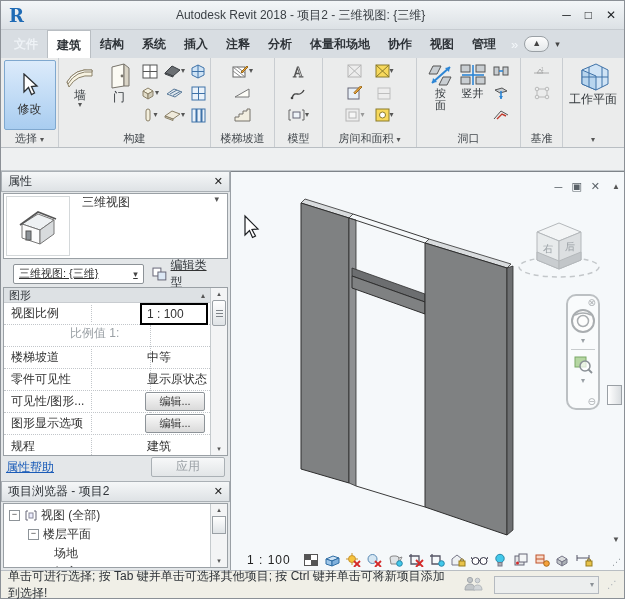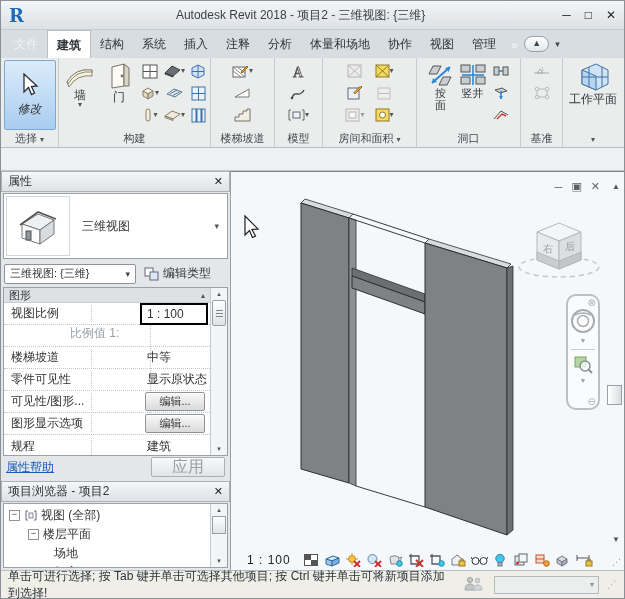--- a/index.html
+++ b/index.html
@@ -5,72 +5,72 @@
   html,body{margin:0;padding:0;}
   body{width:625px;height:599px;overflow:hidden;font-family:"Liberation Sans","DejaVu Sans",sans-serif;font-size:12px;color:#333;background:#eef1f3;}
   .app{width:625px;height:599px;display:flex;flex-direction:column;box-sizing:border-box;border:1px solid #8b9096;background:#e9ecee;}
   
   .titlebar{height:28px;flex:0 0 28px;background:linear-gradient(#f3f6f8,#dce1e5);display:flex;align-items:center;padding:0 8px;border-bottom:1px solid #c6cbd0;}
   .logo{color:#1f6bb5;font-weight:bold;font-size:18px;width:30px;font-family:"DejaVu Serif",serif;}
   .title{flex:1;text-align:center;color:#3a3f44;font-size:12px;}
   .winctl{display:flex;gap:14px;color:#1b1e21;font-size:12px;font-weight:bold;}
   
   .tabbar{height:28px;flex:0 0 28px;background:#d8dde2;display:flex;align-items:stretch;padding-left:4px;}
-  .tab{padding:6px 9px 0 9px;color:#2e3338;white-space:nowrap;}
+  .tab{padding:6px 9px 0 9px;color:#2e3338;white-space:nowrap;font-weight:bold;}
   .tab.file{color:#eef2f6;}
   .tab.active{background:#fff;font-weight:bold;border:1px solid #b9bec3;border-bottom:none;}
   .tab-extra{display:flex;align-items:center;gap:6px;padding-left:6px;}
   .chevrons{color:#f4f8fb;font-size:13px;}
   .ribtoggle{border:1px solid #9aa0a5;border-radius:8px;background:linear-gradient(#fdfdfd,#e4e8ea);padding:0 7px;font-size:9px;color:#444;height:14px;line-height:13px;}
   .ribtoggle-caret{font-size:9px;color:#444;}
   
   .ribbon{height:89px;flex:0 0 89px;background:#ebecec;border-bottom:1px solid #b9bec3;display:flex;}
   .panel{display:flex;flex-direction:column;border-right:1px solid #c9cdd1;box-sizing:border-box;}
   .panel-body{flex:1;display:flex;align-items:flex-start;padding:2px 2px 0 2px;}
   .panel-label{height:16px;font-size:11px;color:#43484d;text-align:center;line-height:15px;white-space:nowrap;}
   .bigbtn{display:flex;flex-direction:column;align-items:center;justify-content:flex-start;font-size:12px;color:#33383c;padding-top:2px;}
   .bigbtn .cap{margin-top:1px;line-height:13px;}
   .caret{font-size:8px;color:#555;line-height:6px;}
-  .modify-btn{width:50px;height:68px;background:linear-gradient(#dcebfb,#a9cdf0);border:1px solid #7fa8cf;border-radius:2px;display:flex;flex-direction:column;align-items:center;justify-content:center;gap:4px;font-style:italic;}
+  .modify-btn{width:50px;height:68px;background:linear-gradient(#dcebfb,#a9cdf0);border:1px solid #7fa8cf;border-radius:2px;display:flex;flex-direction:column;align-items:center;justify-content:center;gap:4px;}
   .icon-col{display:flex;flex-direction:column;justify-content:flex-start;}
   .sicon{height:22px;display:flex;align-items:center;justify-content:center;padding:0 1px;}
   .gray{filter:grayscale(1) opacity(.55);}
   .opening-btn{width:26px;display:flex;flex-direction:column;align-items:center;font-size:11px;line-height:12px;color:#33383c;padding-top:3px;}
   
   .optionsbar{height:22px;flex:0 0 22px;background:#eef0f1;border-bottom:1px solid #c2c7cb;}
   
   .main{flex:1;display:flex;min-height:0;}
   .left{width:230px;flex:0 0 230px;display:flex;flex-direction:column;background:#e4e7e9;border-right:1px solid #9aa0a5;box-sizing:border-box;}
   .dockhead{height:21px;flex:0 0 21px;background:linear-gradient(#f5f7f8,#dee2e5);border:1px solid #aab0b5;display:flex;align-items:center;padding:0 6px;box-sizing:border-box;font-size:12px;color:#2e3338;}
   .dockhead .x{margin-left:auto;font-weight:bold;font-size:11px;color:#222;}
-  .typebox{height:66px;flex:0 0 66px;background:#fff;border:1px solid #9aa0a5;margin:1px 2px;display:flex;align-items:center;box-sizing:border-box;}
+  .typebox{height:66px;flex:0 0 66px;background:#fff;border:1px solid #9aa0a5;margin:1px 2px;display:flex;align-items:flex-start;box-sizing:border-box;}
   .typebox .thumb{width:62px;height:58px;margin:2px;border:1px solid #d4d8da;display:flex;align-items:center;justify-content:center;}
   .typebox .tname{flex:1;padding-left:10px;font-size:12px;}
   .typebox .tcaret{margin-right:8px;font-size:9px;color:#555;}
-  .selrow{height:27px;flex:0 0 27px;display:flex;align-items:center;padding:0 3px;}
+  .selrow{height:27px;flex:0 0 27px;display:flex;align-items:center;padding:0 12px;text-decoration:underline;}
   .combo{width:132px;height:20px;background:#fff;border:1px solid #8d9398;border-radius:2px;display:flex;align-items:center;padding:0 5px;box-sizing:border-box;font-size:11px;}
   .combo .ccaret{margin-left:auto;font-size:9px;color:#444;}
   .edittype{display:flex;align-items:center;gap:4px;margin-left:8px;font-size:12px;color:#2e3338;}
   .proptable{flex:0 0 169px;height:169px;margin:0 2px;background:#fff;border:1px solid #9aa0a5;display:flex;overflow:hidden;box-sizing:border-box;}
   .ptleft{flex:1;min-width:0;}
   .psection{height:14px;background:#dde1e4;font-size:11px;display:flex;align-items:center;padding:0 5px;color:#2e3338;border-bottom:1px solid #c8ccd0;}
   .psection .schev{margin-left:auto;font-size:8px;color:#555;}
   .prow{height:22px;display:flex;border-bottom:1px dotted #c2c6ca;font-size:12px;box-sizing:border-box;align-items:center;gap:48px;}
   .prow .pl{width:88px;flex:0 0 88px;padding-left:7px;border-right:1px dotted #c2c6ca;white-space:nowrap;overflow:hidden;box-sizing:border-box;}
   .prow .pv{flex:1;padding-left:7px;white-space:nowrap;overflow:hidden;}
   .prow.selected .pv{border:2px solid #000;margin:0 2px 0 0;padding:0 0 0 5px;height:18px;line-height:18px;font-size:12px;}
   .prow.disabled{color:#9aa0a5;flex-direction:column;}
   .editbtn{flex:1;margin:0 5px;background:linear-gradient(#f9f9f9,#dadada);border:1px solid #8d9398;border-radius:2px;text-align:center;font-size:11px;height:17px;line-height:16px;box-shadow:0 1px 0 #fff inset;}
   .ptscroll{width:17px;flex:0 0 17px;border-left:1px solid #c5cacd;background:#f3f4f5;display:flex;flex-direction:column;align-items:center;font-size:7px;color:#555;padding:2px 0;box-sizing:border-box;}
   .sthumb{width:12px;height:24px;border:1px solid #9aa0a5;border-radius:2px;background:linear-gradient(#ffffff,#dfe3e6);margin:2px 0;display:flex;flex-direction:column;justify-content:center;gap:2px;align-items:center;}
   .sthumb i{display:block;width:7px;border-top:1px solid #7e8489;}
   .ptscroll .dn{margin-top:auto;}
   .propfoot{height:22px;flex:0 0 22px;display:flex;align-items:center;padding:0 5px;}
   .helplink{color:#1b5cb8;text-decoration:underline;font-size:12px;}
-  .applybtn{margin-left:auto;width:72px;height:18px;border:1px solid #aab0b5;background:linear-gradient(#f7f8f9,#e2e5e7);color:#9aa0a5;text-align:center;font-size:16px;line-height:17px;border-radius:2px;}
+  .applybtn{margin-left:auto;width:72px;height:18px;border:1px solid #aab0b5;background:linear-gradient(#f7f8f9,#e2e5e7);color:#9aa0a5;text-align:center;font-size:12px;line-height:17px;border-radius:2px;}
   .browser{flex:1;display:flex;flex-direction:column;min-height:0;margin-top:3px;}
   .tree{flex:1;background:#fff;border:1px solid #9aa0a5;margin:1px 2px 2px 2px;display:flex;font-size:12px;overflow:hidden;box-sizing:border-box;}
   .treecol{flex:1;padding-top:2px;}
   .titem{height:19px;display:flex;align-items:center;white-space:nowrap;}
   .expander{width:9px;height:9px;flex:0 0 9px;border:1px solid #8d9398;background:#fff;font-size:9px;line-height:7px;text-align:center;color:#333;margin-right:4px;}
   .tscroll{width:17px;flex:0 0 17px;border-left:1px solid #c5cacd;background:#f3f4f5;display:flex;flex-direction:column;align-items:center;font-size:7px;color:#555;padding:2px 0;box-sizing:border-box;}
   .tscroll .tthumb{width:12px;height:16px;border:1px solid #9aa0a5;background:linear-gradient(#fff,#dfe3e6);margin:2px 0;}
   .tscroll .dn{margin-top:auto;}
   
   .canvas{flex:1;position:relative;background:#f5f8fa;border-top:1px solid #7e8489;overflow:hidden;min-width:0;}

